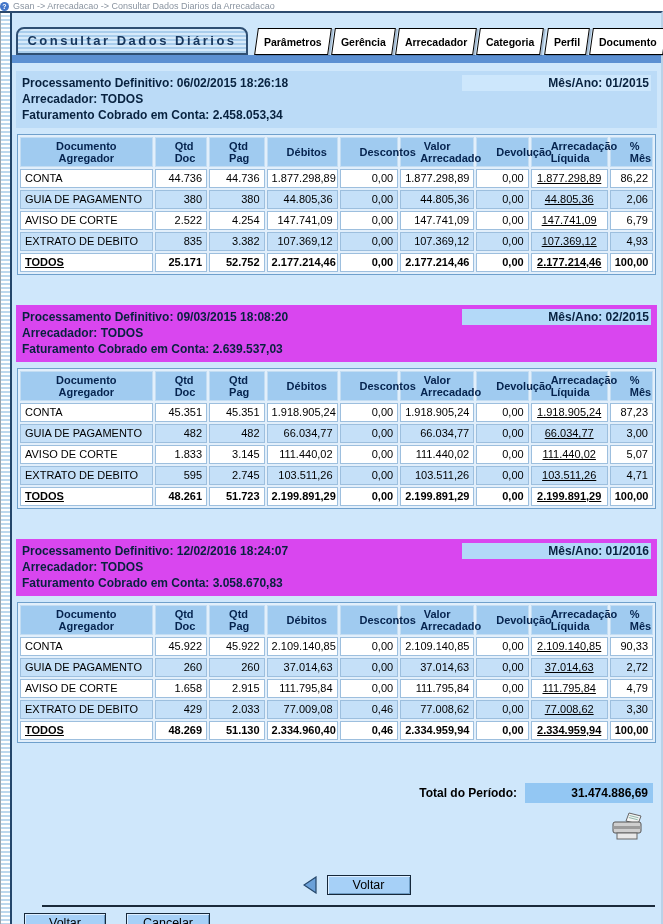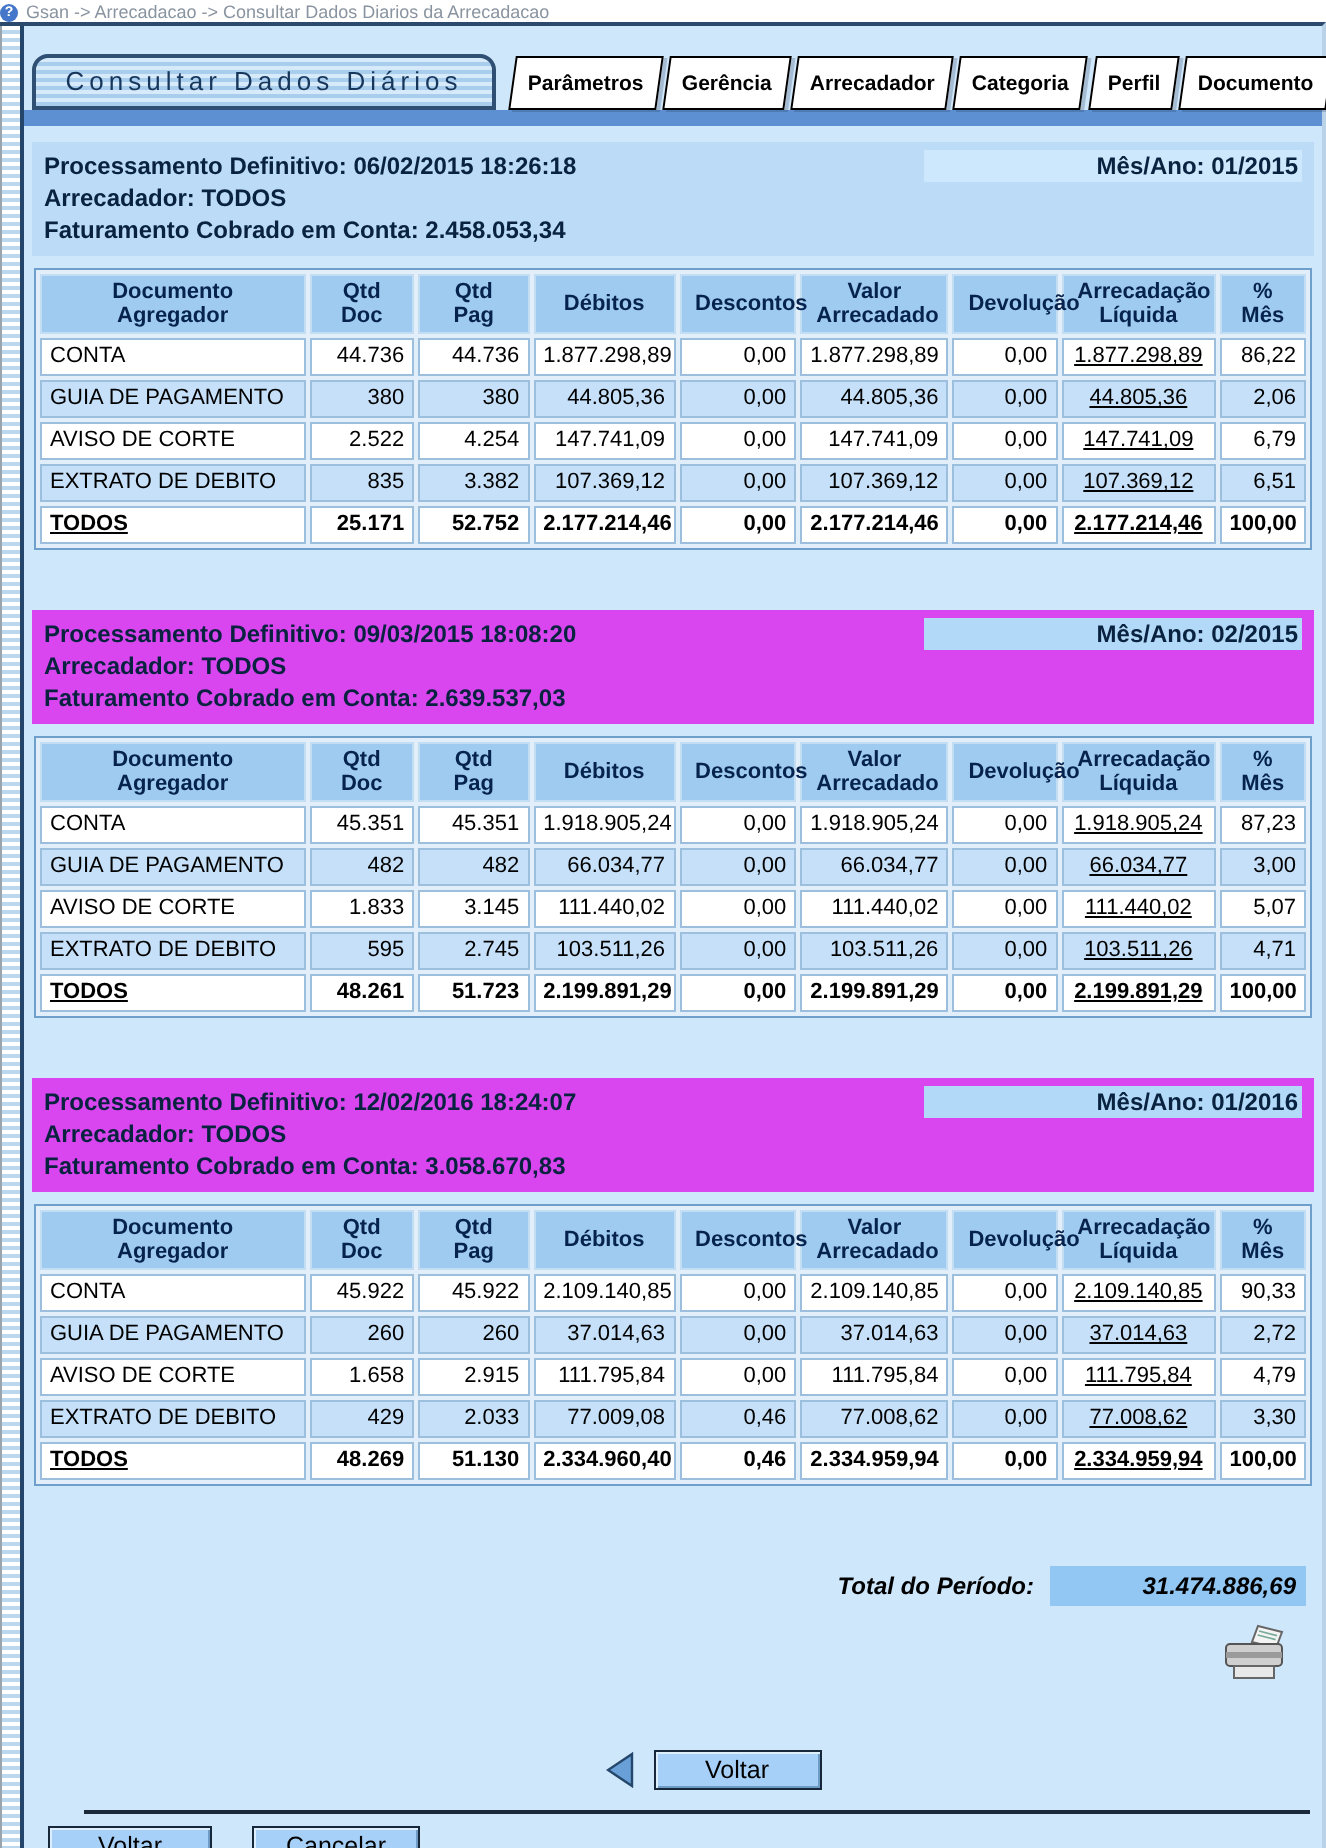--- a/index.html
+++ b/index.html
@@ -31,21 +31,21 @@
     background:repeating-linear-gradient(180deg,#ffffff 0 2px,#bcd8ee 2px 4px);
   }
   .content{flex:1;background:#cfe7fb;display:flex;flex-direction:column;min-width:0;}
 
   
   .header-row{display:flex;align-items:flex-end;padding:5px 2px 0 4px;height:37px;}
   .title-box{
     flex:0 0 228px;height:24px;line-height:24px;text-align:center;
     border:2px solid #2f4f73;border-radius:8px 8px 0 0;
     background:repeating-linear-gradient(180deg,#d7eafa 0 2px,#a9cdec 2px 4px);
-    color:#17365c;font-size:13px;font-weight:normal;letter-spacing:2.5px;white-space:nowrap;
+    color:#17365c;font-size:13px;font-weight:bold;letter-spacing:2.5px;white-space:nowrap;
   }
   .tabs{display:flex;align-items:flex-end;margin-left:8px;gap:3px;}
   .tab{
     height:25px;background:#fff;border:1px solid #000;transform:skewX(-8deg);
     display:flex;align-items:center;justify-content:center;padding:0 7px;
     box-shadow:2px 1px 0 rgba(40,60,90,.25);cursor:pointer;
   }
   .tab span{transform:skewX(8deg);font-size:10.5px;font-weight:bold;color:#000;white-space:nowrap;}
   .blue-band{height:8px;background:#5c90d2;}
 
@@ -63,37 +63,37 @@
   .dark .mesano{background:#b3d9f8;}
 
   
   table.data{
     border-collapse:separate;border-spacing:2px;table-layout:fixed;
     width:calc(100% - 2px);margin:6px 1px 0 1px;
     background:#e2effb;border:1px solid #6fa0cc;
   }
   table.data th{
     background:#a0cbf0;color:#05234e;font-size:11px;font-weight:bold;
-    text-align:center;padding:2px 7px;border:1px solid #c3ddf3;line-height:12px;
+    text-align:center;padding:2px 19px;border:1px solid #c3ddf3;line-height:12px;
   }
   table.data td{
     background:#fff;font-size:11px;color:#000;padding:2px 4px;
     border:1px solid #9dbfde;white-space:nowrap;overflow:hidden;line-height:13px;
   }
   table.data td:nth-child(n+2){text-align:right;}
   table.data td:nth-child(8){text-align:center;}
   tr.alt td{background:#c5e0f8;}
   tr.total td{background:#fff;font-weight:bold;}
   tr.total td:first-child{text-decoration:underline;}
   a.liq{color:#000;text-decoration:underline;cursor:pointer;}
 
   
   .summary-row{
     display:flex;justify-content:flex-end;align-items:center;
-    margin-top:40px;padding-right:4px;gap:8px;font-style:italic;
+    margin-top:40px;padding-right:4px;gap:8px;
   }
   .summary-label{font-size:12px;font-weight:bold;color:#000;}
   .summary-value{
     flex:0 0 118px;background:#93c7f3;font-size:12px;font-weight:bold;
     text-align:right;padding:3px 5px;color:#000;
   }
   .printer-row{display:flex;justify-content:flex-end;padding:8px 12px 0 0;}
   .printer-row svg{cursor:pointer;}
 
   .nav-row{
@@ -229,21 +229,21 @@
               </tr>
               <tr class="alt">
                 <td>EXTRATO DE DEBITO</td>
                 <td>835</td>
                 <td>3.382</td>
                 <td>107.369,12</td>
                 <td>0,00</td>
                 <td>107.369,12</td>
                 <td>0,00</td>
                 <td><a href="#" class="liq">107.369,12</a></td>
-                <td>6,51</td>
+                <td>4,93</td>
               </tr>
               <tr class="total">
                 <td>TODOS</td>
                 <td>25.171</td>
                 <td>52.752</td>
                 <td>2.177.214,46</td>
                 <td>0,00</td>
                 <td>2.177.214,46</td>
                 <td>0,00</td>
                 <td><a href="#" class="liq">2.177.214,46</a></td>

